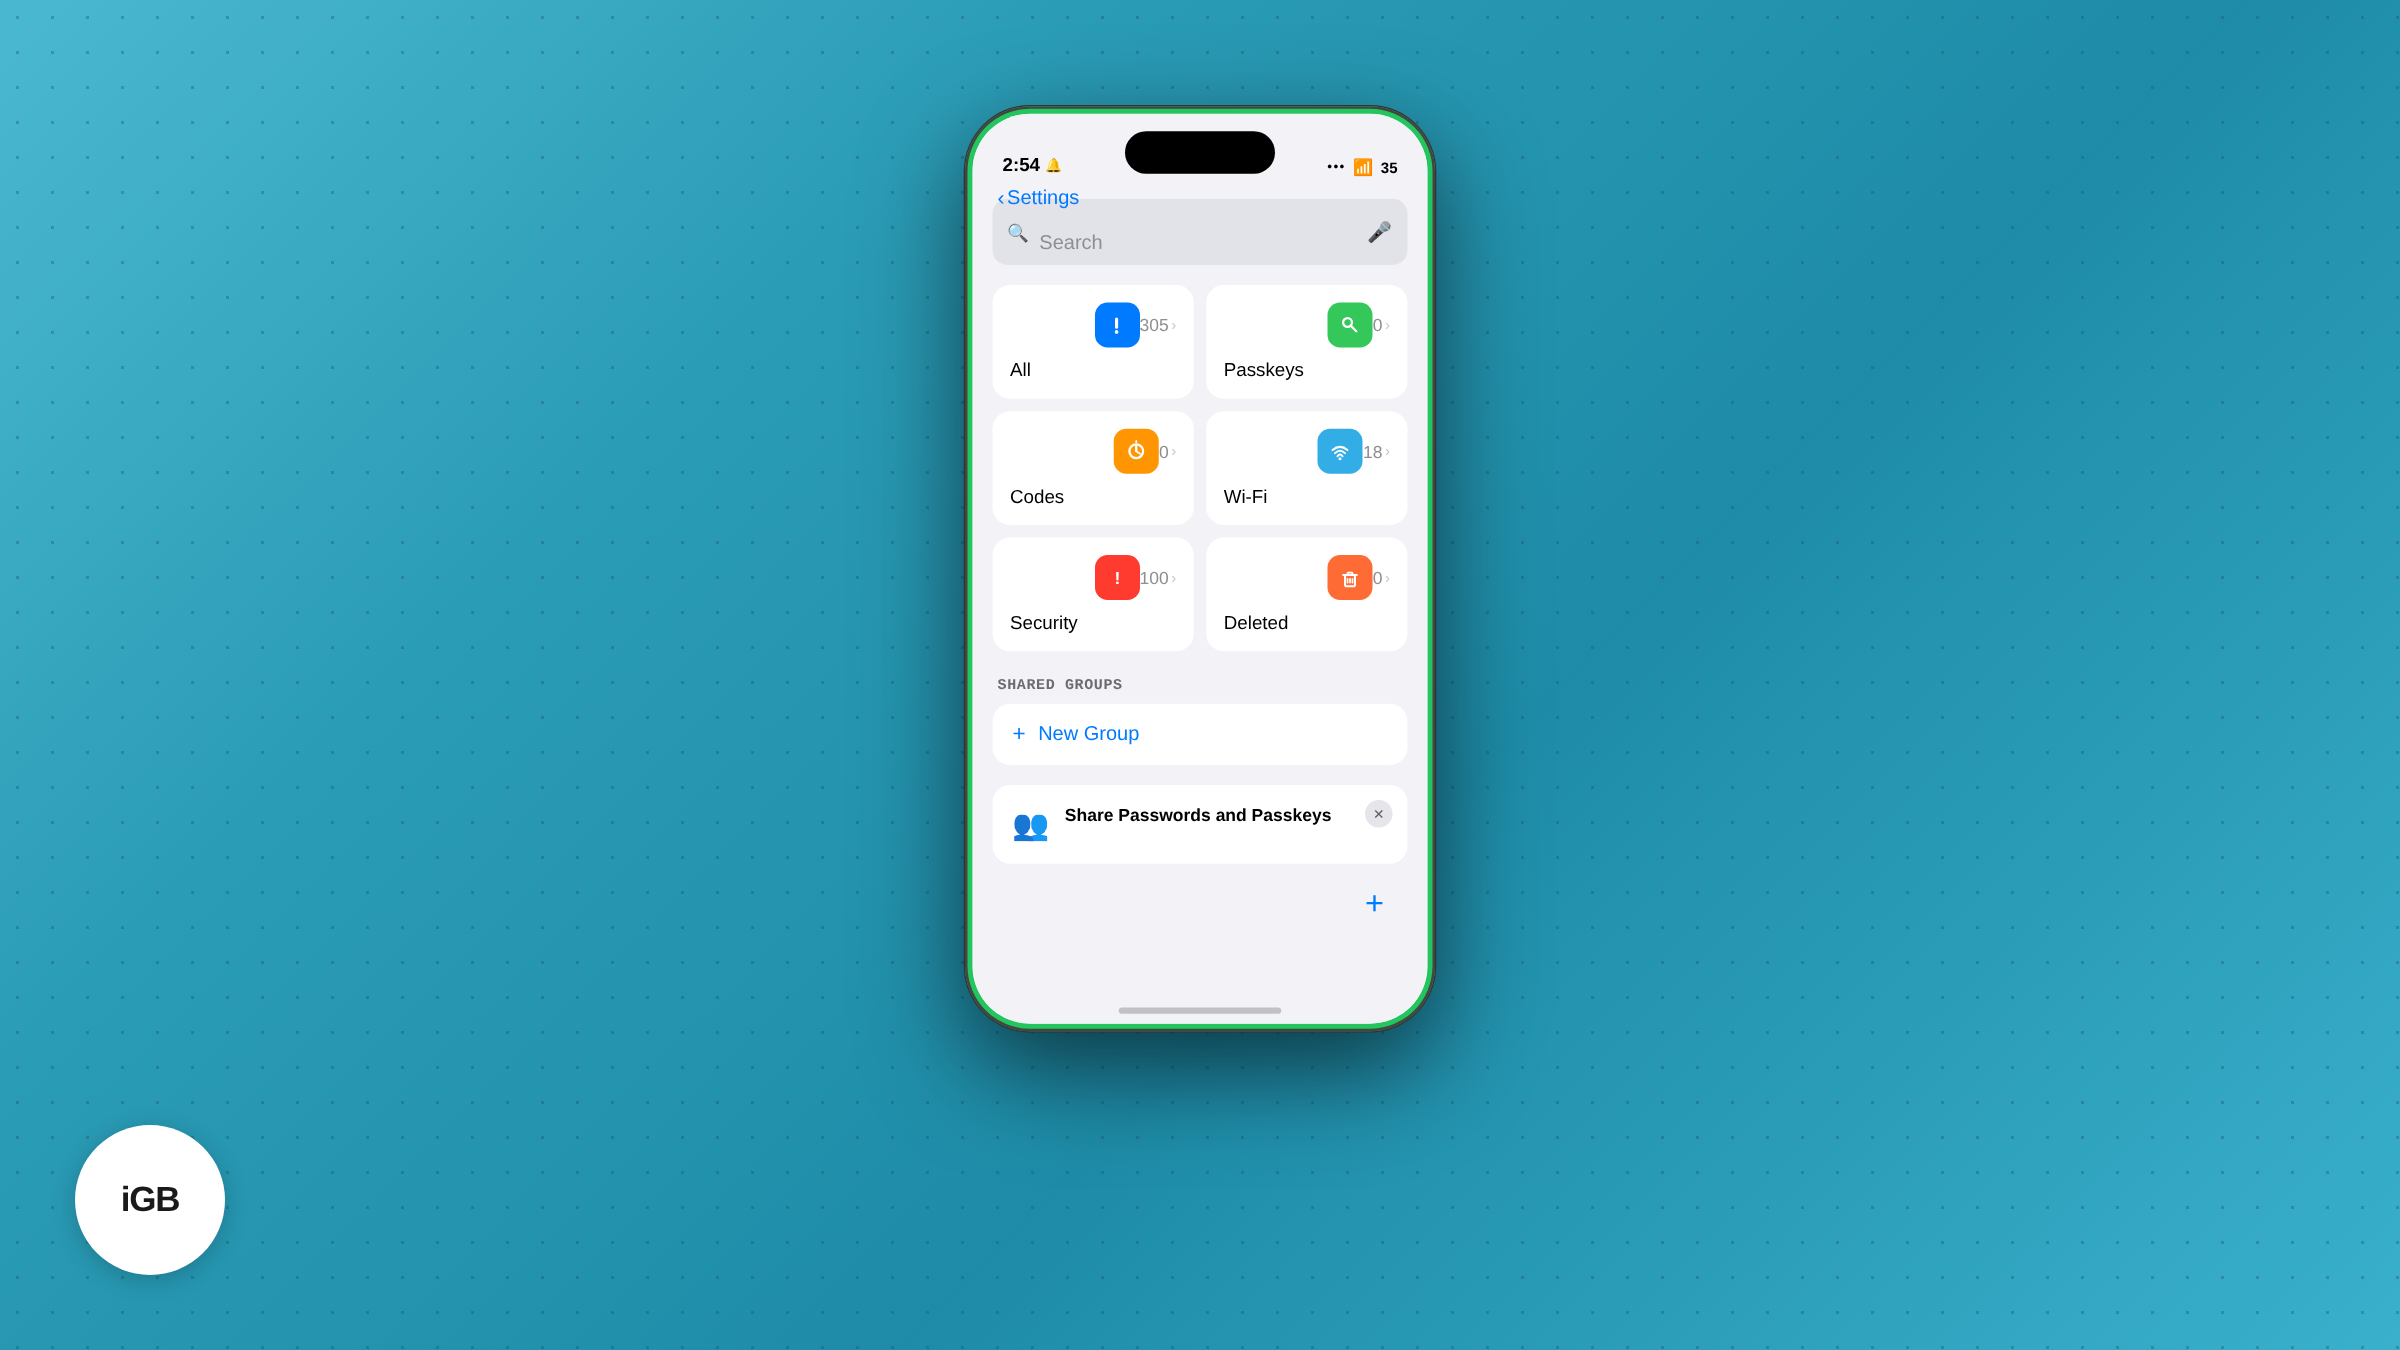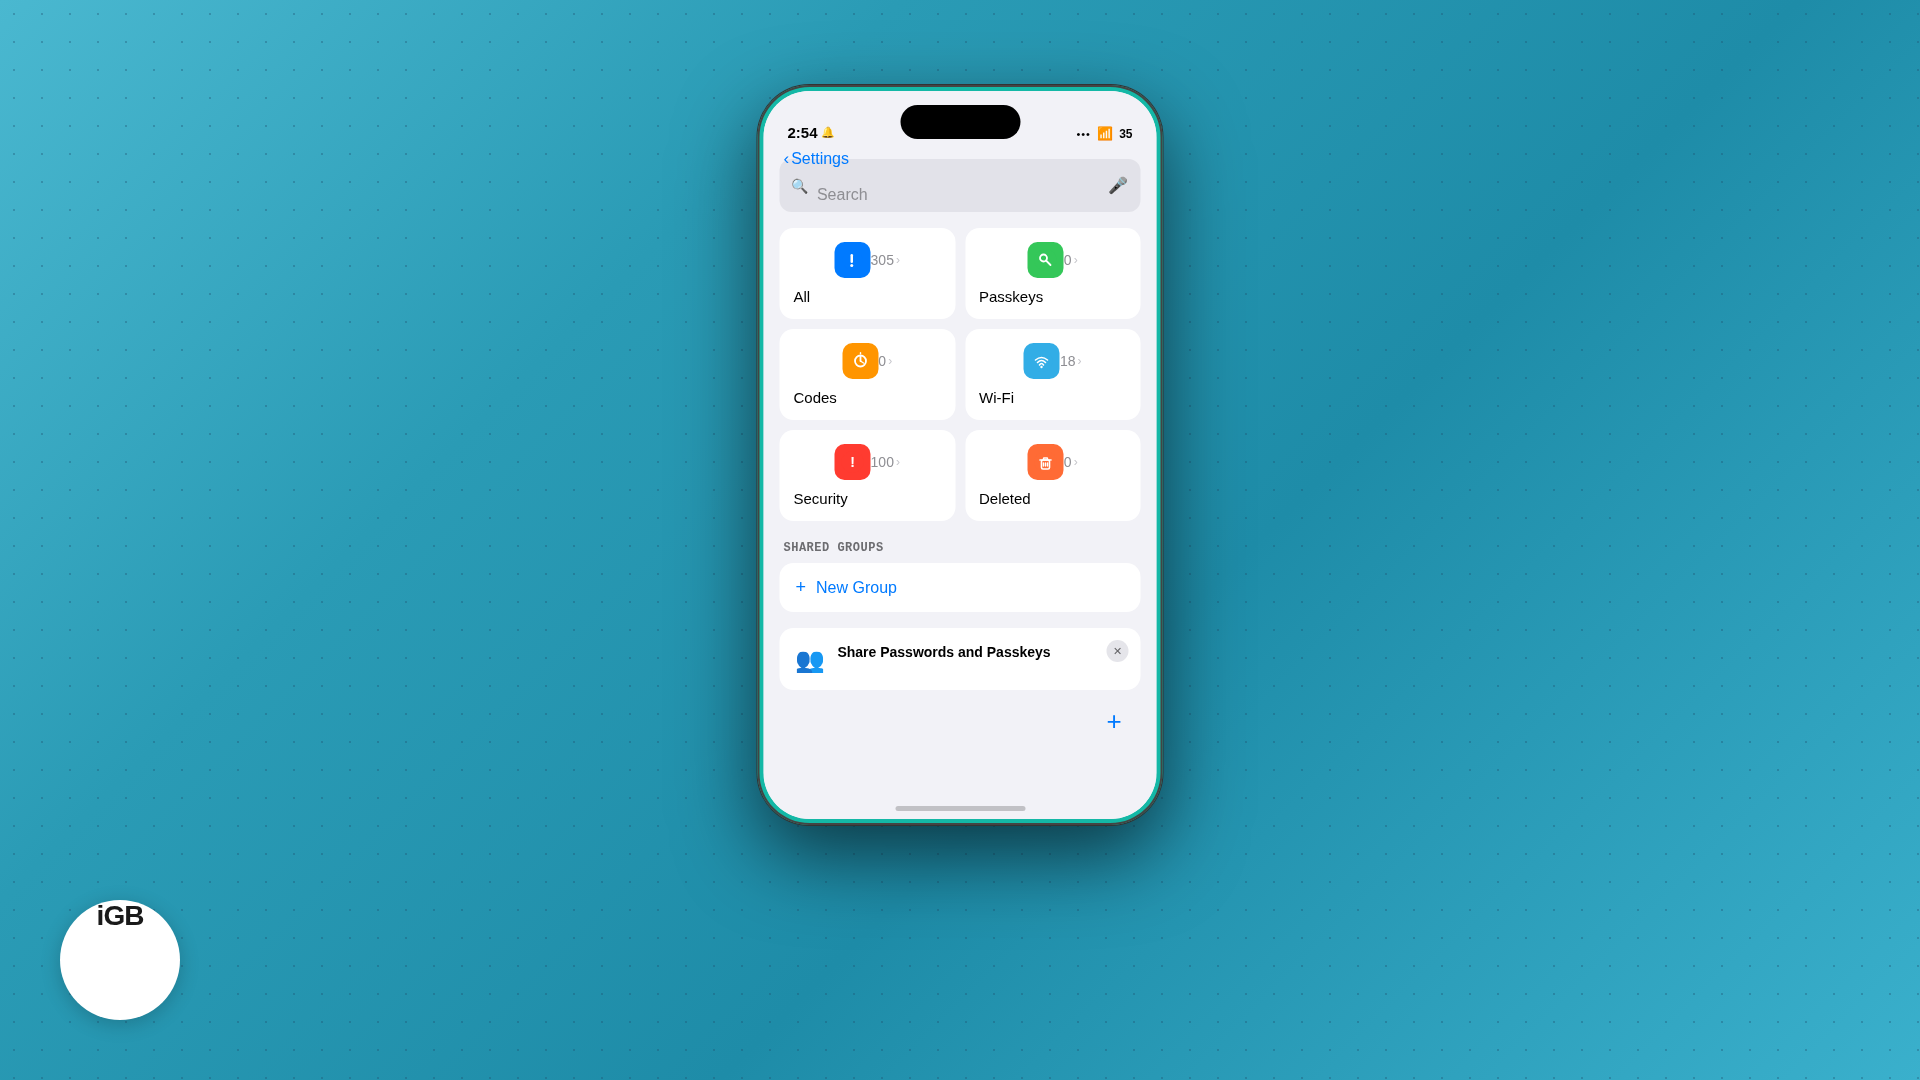--- a/index.html
+++ b/index.html
@@ -29,21 +29,21 @@
     
     .igb-logo {
       position: absolute;
       bottom: 60px;
       left: 60px;
       width: 120px;
       height: 120px;
       border-radius: 50%;
       background: white;
       display: flex;
-      align-items: flex-start;
+      align-items: center;
       justify-content: center;
       font-size: 28px;
       font-weight: 900;
       color: #1a1a1a;
       letter-spacing: -1px;
       z-index: 10;
       box-shadow: 0 4px 20px rgba(0,0,0,0.2);
     }
 
     
@@ -55,23 +55,23 @@
       align-items: center;
       justify-content: center;
     }
 
     
     .phone {
       position: absolute;
       top: 20px;
       left: 50%;
       transform: translateX(-50%);
-      width: 405px;
+      width: 376px;
       height: 740px;
-      background: #14b8a6;
+      background: #22c55e;
       border-radius: 52px;
       box-shadow:
         0 0 0 1px #333,
         0 30px 80px rgba(0,0,0,0.6),
         inset 0 0 0 2px #444;
       overflow: hidden;
       z-index: 5;
     }
 
     
@@ -210,21 +210,21 @@
       padding: 14px;
       display: flex;
       flex-direction: column;
       gap: 10px;
       cursor: pointer;
     }
 
     .card-top {
       display: flex;
       align-items: center;
-      justify-content: center;
+      justify-content: flex-end;
     }
 
     .card-icon {
       width: 36px;
       height: 36px;
       border-radius: 10px;
       display: flex;
       align-items: center;
       justify-content: center;
       font-size: 18px;

